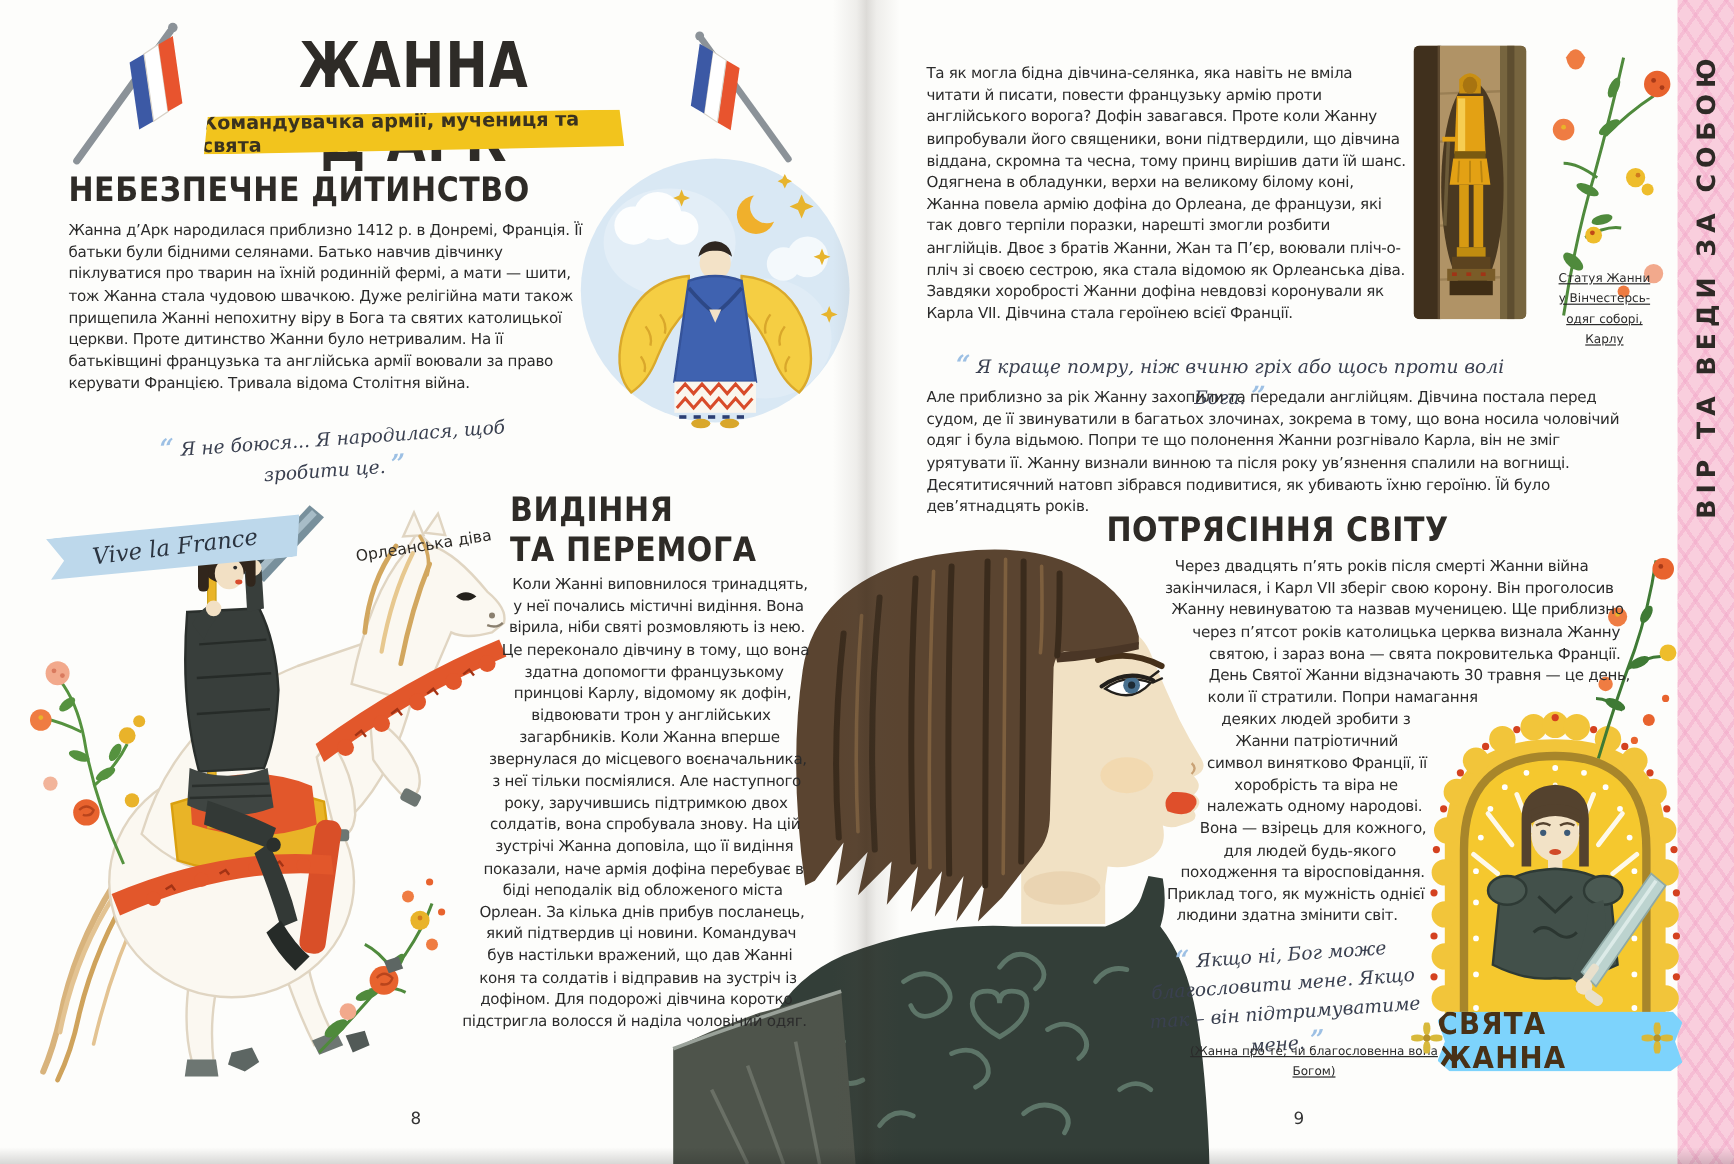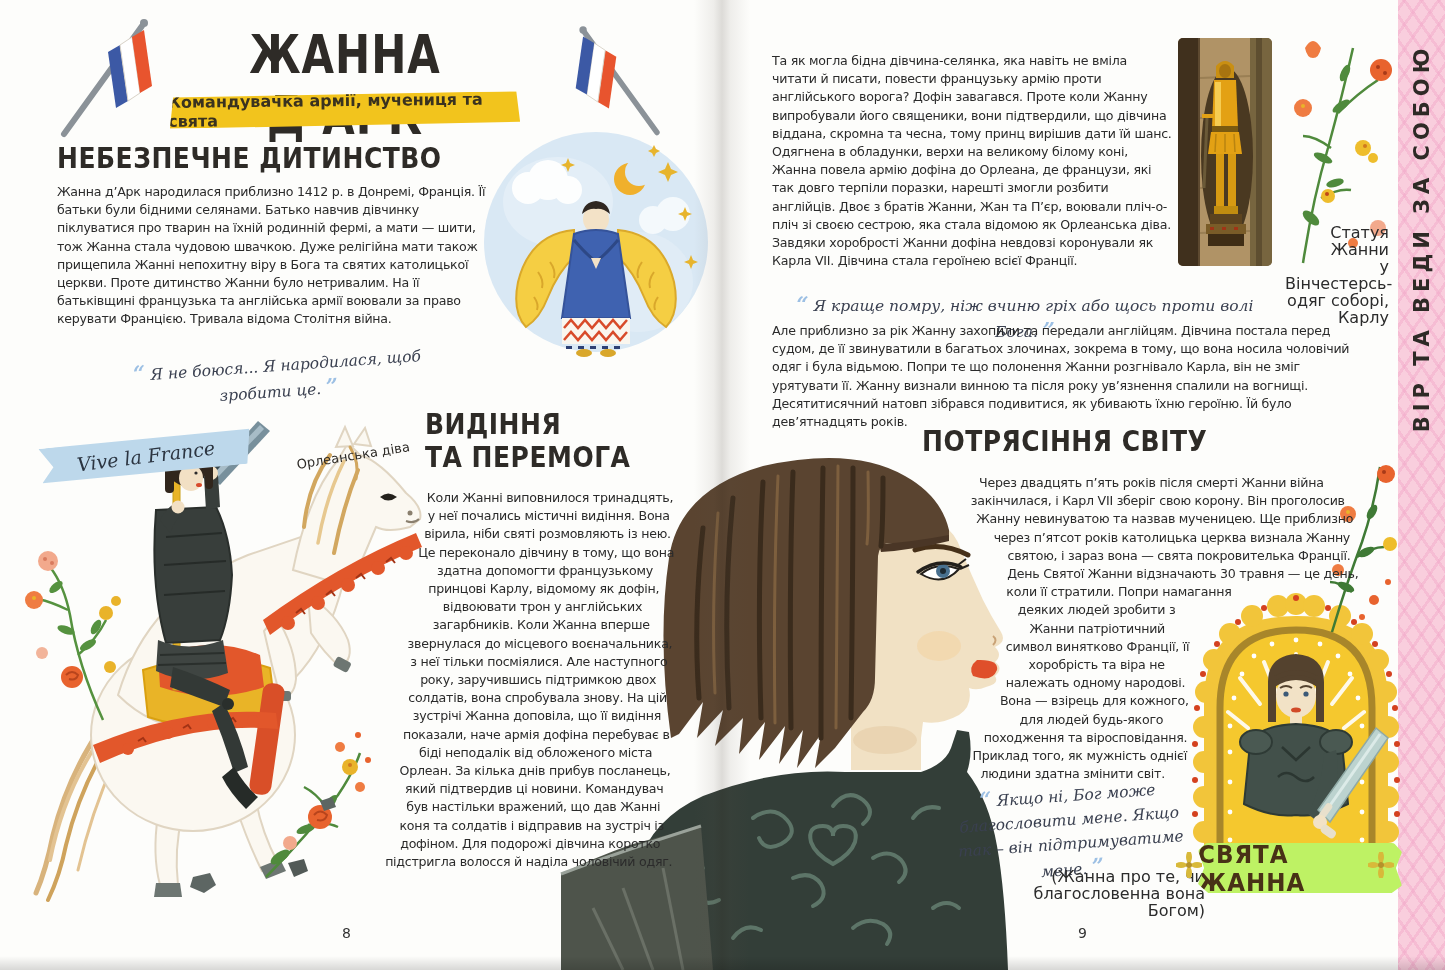--- a/index.html
+++ b/index.html
@@ -7,48 +7,48 @@
   .spread{position:relative;width:1445px;height:970px;background:#fdfdfb;overflow:hidden;}
   .abs{position:absolute;}
   
   .book-title{font-family:"DejaVu Sans",sans-serif;font-weight:bold;font-size:42px;color:#2e2b27;
     letter-spacing:1px;transform:scaleY(1.25);transform-origin:top center;text-align:center;}
   .subtitle-banner{background:#f2c41d;color:#3a321f;font-weight:bold;font-size:16px;
     display:flex;align-items:center;justify-content:center;transform:rotate(-.6deg);
     clip-path:polygon(1.5% 8%,99% 0,100% 90%,.5% 100%);}
   .sec-head{font-weight:bold;color:#2e2b27;transform:scaleY(1.12);transform-origin:top left;
     letter-spacing:.5px;font-size:25px;line-height:30px;}
-  .body-text{font-size:12.6px;line-height:18.2px;color:#2b2b2b;letter-spacing:-.25px;margin-top:11px;}
+  .body-text{font-size:12.6px;line-height:18.2px;color:#2b2b2b;letter-spacing:-.25px;}
   .script-quote{font-family:"DejaVu Serif",serif;font-style:italic;color:#3a4050;
     font-size:15.5px;line-height:24px;text-align:center;}
   .qmark{color:#9dc0e4;font-weight:bold;font-size:21px;font-family:"DejaVu Serif",serif;}
   .hand-label{color:#2d2a26;font-size:13px;}
   .page-num{font-size:14px;color:#333;}
-  .caption{font-size:16px;line-height:17px;color:#2b2b2b;text-align:right;}
+  .caption{font-size:10px;line-height:17px;color:#2b2b2b;text-align:center;text-decoration:underline;}
   .flow-spacer-l{float:left;}
   .flow-spacer-r{float:right;}
   .centerflow{text-align:center;}
   
   .ribbon{left:1398px;top:0;width:47px;height:970px;background:#f9cedd;
     background-image:
       repeating-linear-gradient(55deg, rgba(242,167,200,.45) 0 3px, transparent 3px 14px),
       repeating-linear-gradient(-55deg, rgba(242,167,200,.45) 0 3px, transparent 3px 14px);}
   .ribbon-label{position:absolute;left:50%;top:238px;transform:translate(-50%,-50%) rotate(-90deg);
     white-space:nowrap;font-weight:bold;font-size:21px;letter-spacing:5px;color:#2e2a26;
     font-family:"DejaVu Sans",sans-serif;}
   
   .gutter{left:694px;top:0;width:56px;height:970px;z-index:30;pointer-events:none;
     background:linear-gradient(90deg, rgba(90,80,70,0) 0%, rgba(90,80,70,.09) 35%, rgba(60,50,40,.17) 50%, rgba(90,80,70,.09) 65%, rgba(0,0,0,0) 100%);}
   .bottom-shade{left:0;bottom:0;width:1445px;height:14px;z-index:31;pointer-events:none;
     background:linear-gradient(to bottom, rgba(0,0,0,0), rgba(0,0,0,.15));}
   .vive-banner{background:#bdd8eb;transform:rotate(-7deg);
     clip-path:polygon(0 0,100% 14%,97% 100%,0 86%,6% 50%);
     display:flex;align-items:center;justify-content:center;}
   .vive-text{font-family:"DejaVu Serif",serif;font-style:italic;font-size:19px;color:#2b3440;}
-  .gold-banner{background:#bef264;display:flex;align-items:center;justify-content:center;
+  .gold-banner{background:#7dd3fc;display:flex;align-items:center;justify-content:center;
     clip-path:polygon(4% 0,96% 0,100% 18%,97% 50%,100% 85%,95% 100%,5% 100%,0 82%,3% 50%,0 15%);
     border-radius:10px;}
   .gold-banner span{font-weight:bold;font-size:23px;letter-spacing:1px;color:#483116;
     transform:scaleY(1.1);}
   .z1{z-index:1}.z2{z-index:2}
 </style>
 </head>
 <body>
 
 <div class="spread">

